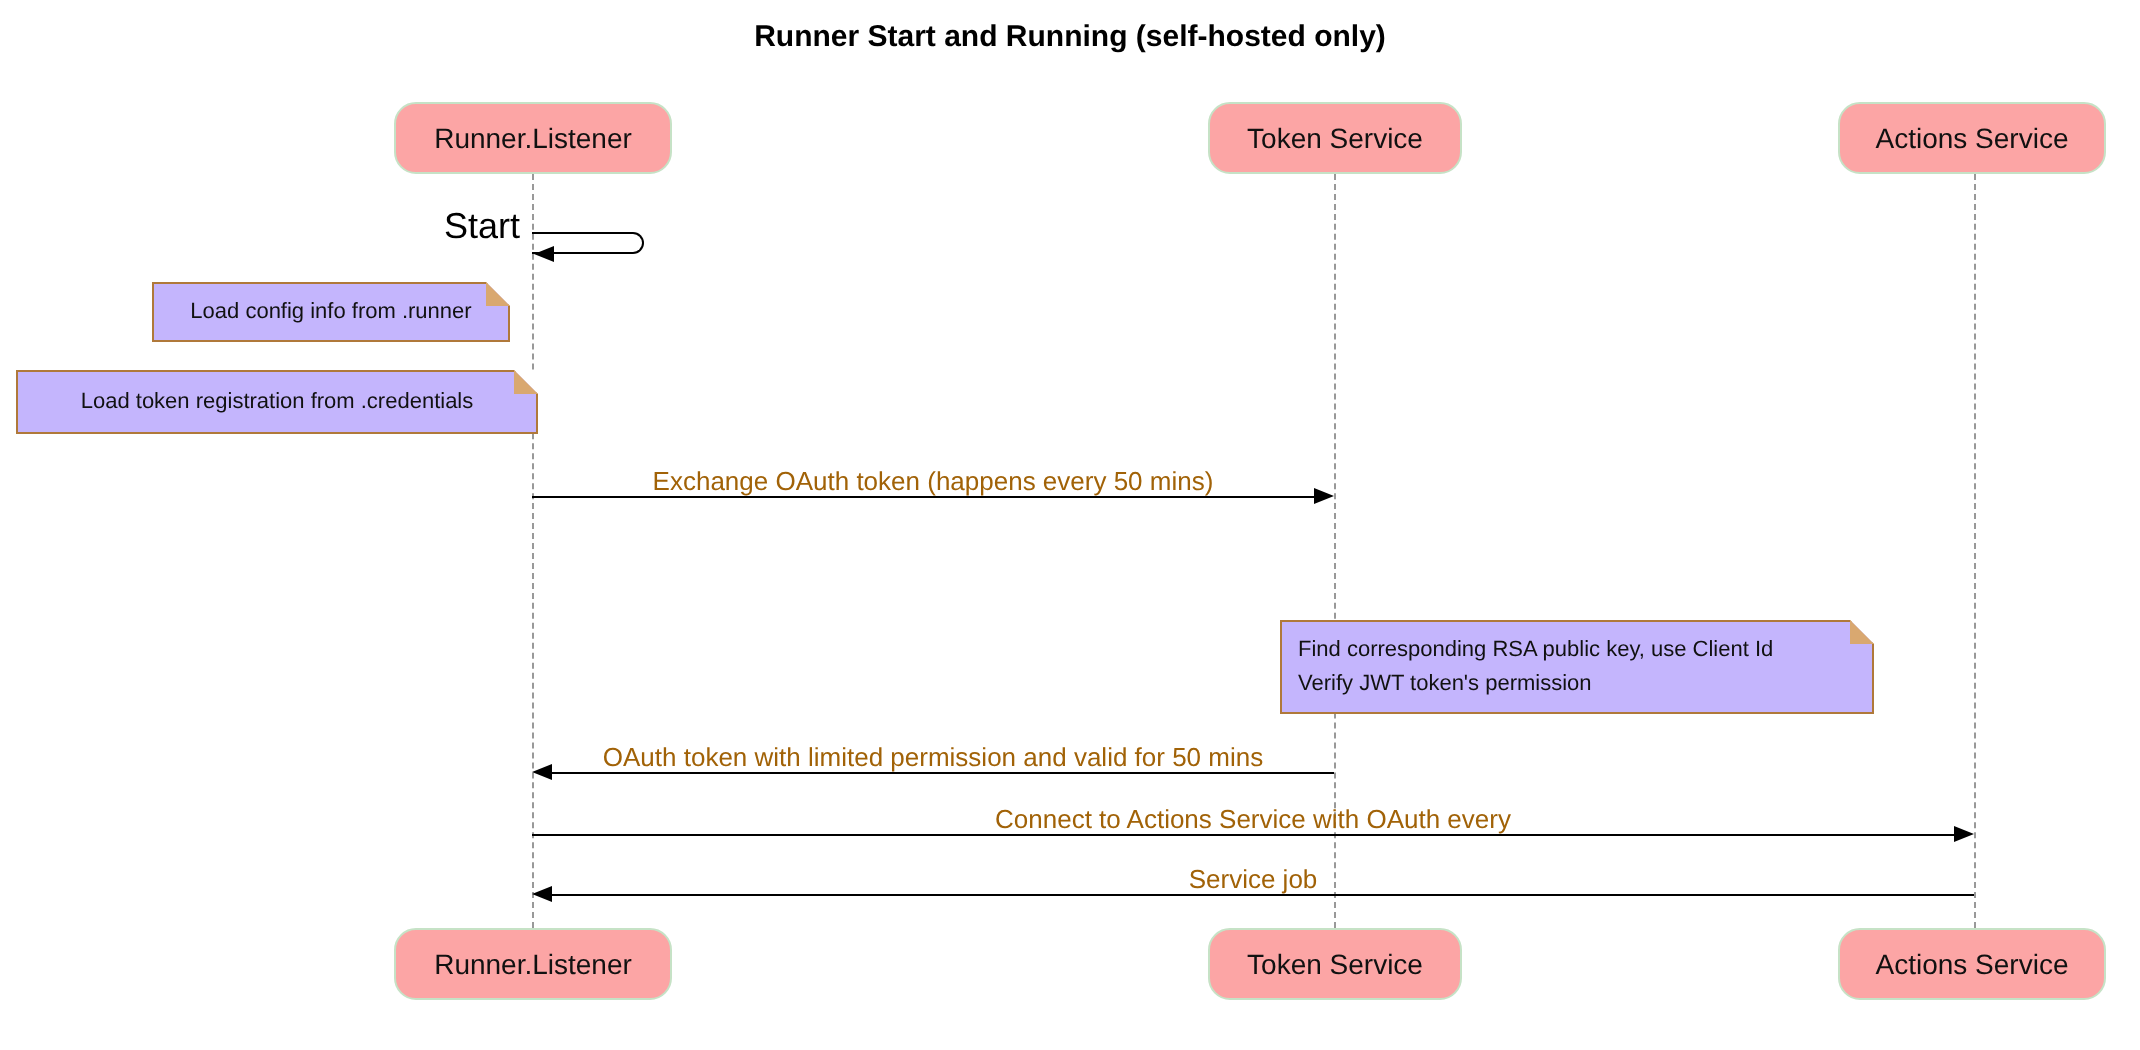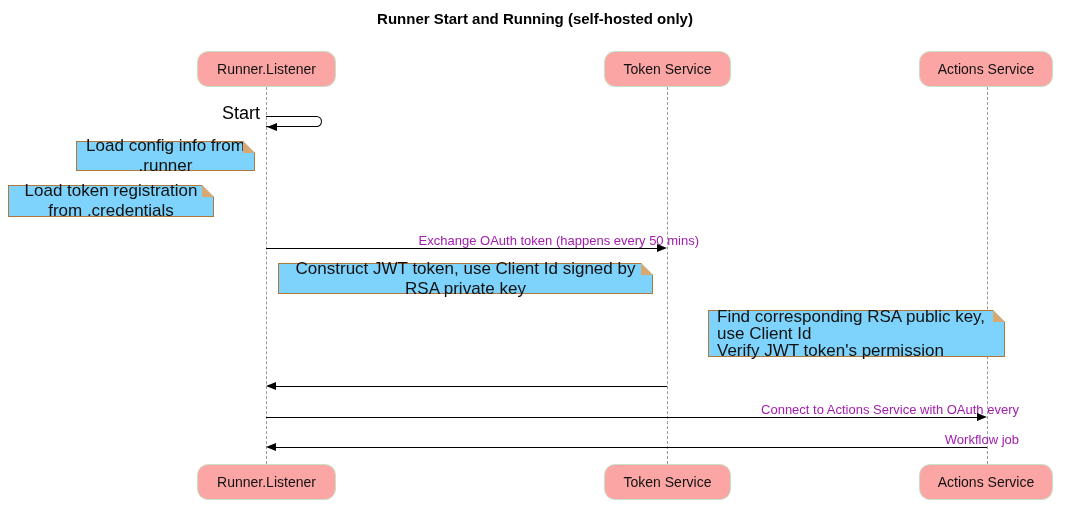--- a/index.html
+++ b/index.html
@@ -13,36 +13,36 @@
   }
   .participant {
     position:absolute; height:36px; background:#fca5a5; border:1px solid #c6e2c6;
     border-radius:11px; display:flex; align-items:center; justify-content:center;
     font-size:14px; color:#111; box-sizing:border-box;
   }
   .lifeline {
     position:absolute; top:87px; height:377px; width:0; border-left:1px dashed #999;
   }
   .note {
-    position:absolute; background:#7dd3fc; border:1px solid #b0793a;
-    font-size:17px; color:#111; box-sizing:border-box;
+    position:absolute; background:#c4b5fd; border:1px solid #b0793a;
+    font-size:11px; color:#111; box-sizing:border-box;
     display:flex; align-items:center; justify-content:center; text-align:center;
   }
   .note.left-align { justify-content:flex-start; text-align:left; padding-left:8px; }
   .note .fold-cut {
     position:absolute; top:-1px; right:-1px; width:0; height:0;
     border-top:12px solid #ffffff; border-left:12px solid transparent;
   }
   .note .fold-flap {
     position:absolute; top:-1px; right:-1px; width:0; height:0;
     border-bottom:12px solid #d9a870; border-right:12px solid transparent;
   }
   .note-lines { line-height:17px; }
   .msg-line { position:absolute; height:1px; background:#000; }
-  .msg-label { position:absolute; font-size:13px; text-align:right; color:#a21caf; white-space:nowrap;margin-left:32px; }
+  .msg-label { position:absolute; font-size:13px; text-align:center; color:#a16207; white-space:nowrap; }
   .arr-r {
     position:absolute; width:0; height:0;
     border-top:4px solid transparent; border-bottom:4px solid transparent;
     border-left:10px solid #000;
   }
   .arr-l {
     position:absolute; width:0; height:0;
     border-top:4px solid transparent; border-bottom:4px solid transparent;
     border-right:10px solid #000;
   }
@@ -80,53 +80,49 @@
   <div class="start-label">Start</div>
   <div class="self-loop"></div>
   <div class="arr-l" style="left:267px; top:123px;"></div>
 
   <div class="note" style="left:76px; top:141px; width:179px; height:30px;">
     <span class="fold-cut"></span>
     <span class="fold-flap"></span>
     <span>Load config info from .runner</span>
   </div>
 
-  <div class="note" style="left:8px; top:185px; width:206px; height:32px;">
+  <div class="note" style="left:8px; top:185px; width:261px; height:32px;">
     <span class="fold-cut"></span>
     <span class="fold-flap"></span>
     <span>Load token registration from .credentials</span>
   </div>
 
   <div class="msg-label" style="left:266px; top:233px; width:401px;">Exchange OAuth token (happens every 50 mins)</div>
   <div class="msg-line" style="left:266px; top:248px; width:392px;"></div>
   <div class="arr-r" style="left:657px; top:244px;"></div>
 
-  <div class="note" style="left:278px; top:263px; width:375px; height:31px;">
-    <span class="fold-cut"></span>
-    <span class="fold-flap"></span>
-    <span>Construct JWT token, use Client Id signed by RSA private key</span>
-  </div>
 
-  <div class="note left-align" style="left:708px; top:310px; width:297px; height:47px;align-items:center;">
+  <div class="note left-align" style="left:640px; top:310px; width:297px; height:47px;align-items:center;">
     <span class="fold-cut"></span>
     <span class="fold-flap"></span>
     <span class="note-lines">
       <span>Find corresponding RSA public key, use Client Id</span><br>
       <span>Verify JWT token's permission</span>
     </span>
   </div>
 
+  <div class="msg-label" style="left:266px; top:371px; width:401px;">OAuth token with limited permission and valid for 50 mins</div>
   <div class="msg-line" style="left:275px; top:386px; width:392px;"></div>
   <div class="arr-l" style="left:266px; top:382px;"></div>
 
   <div class="msg-label" style="left:266px; top:402px; width:721px;">Connect to Actions Service with OAuth every</div>
   <div class="msg-line" style="left:266px; top:417px; width:712px;"></div>
   <div class="arr-r" style="left:977px; top:413px;"></div>
 
-  <div class="msg-label" style="left:266px; top:432px; width:721px;">Workflow job</div>
+  <div class="msg-label" style="left:266px; top:432px; width:721px;">Service job</div>
   <div class="msg-line" style="left:275px; top:447px; width:712px;"></div>
   <div class="arr-l" style="left:266px; top:443px;"></div>
 
   <div class="participant" style="left:197px; top:464px; width:139px;">
     <span>Runner.Listener</span>
   </div>
   <div class="participant" style="left:604px; top:464px; width:127px;">
     <span>Token Service</span>
   </div>
   <div class="participant" style="left:919px; top:464px; width:134px;">

